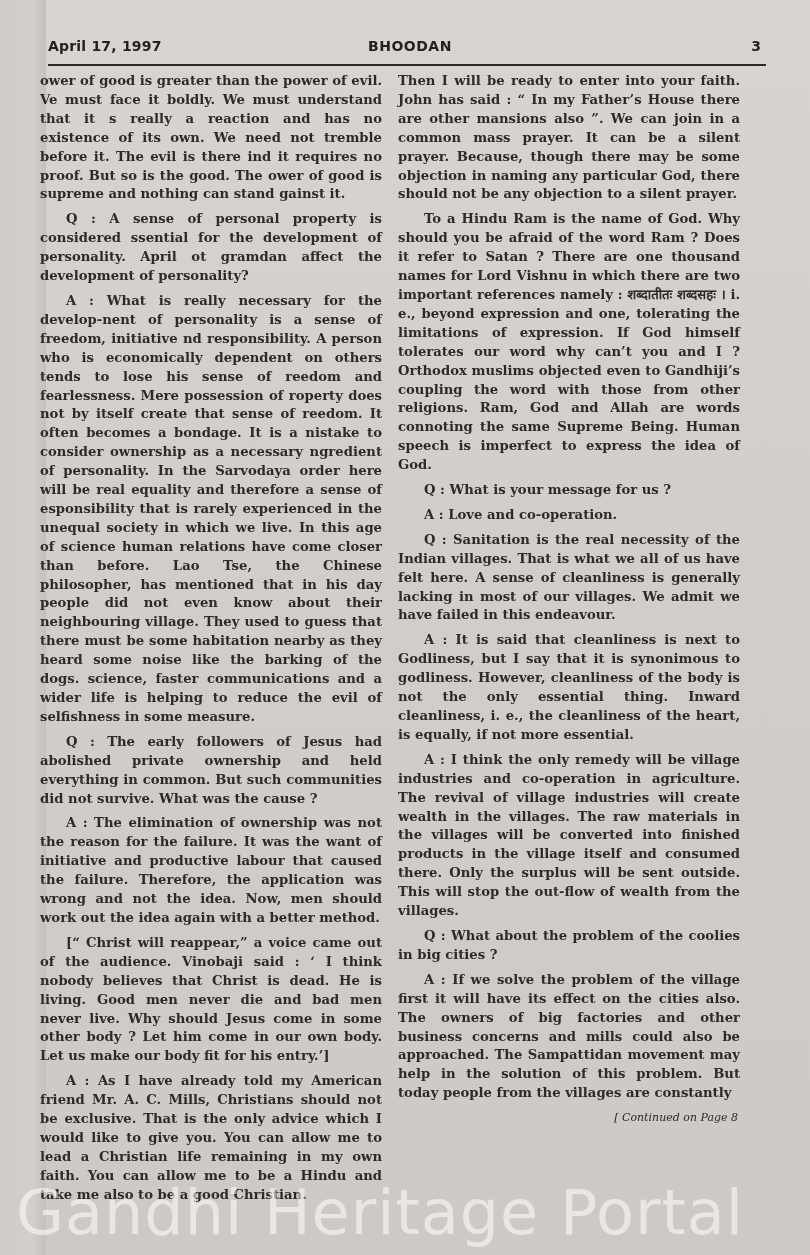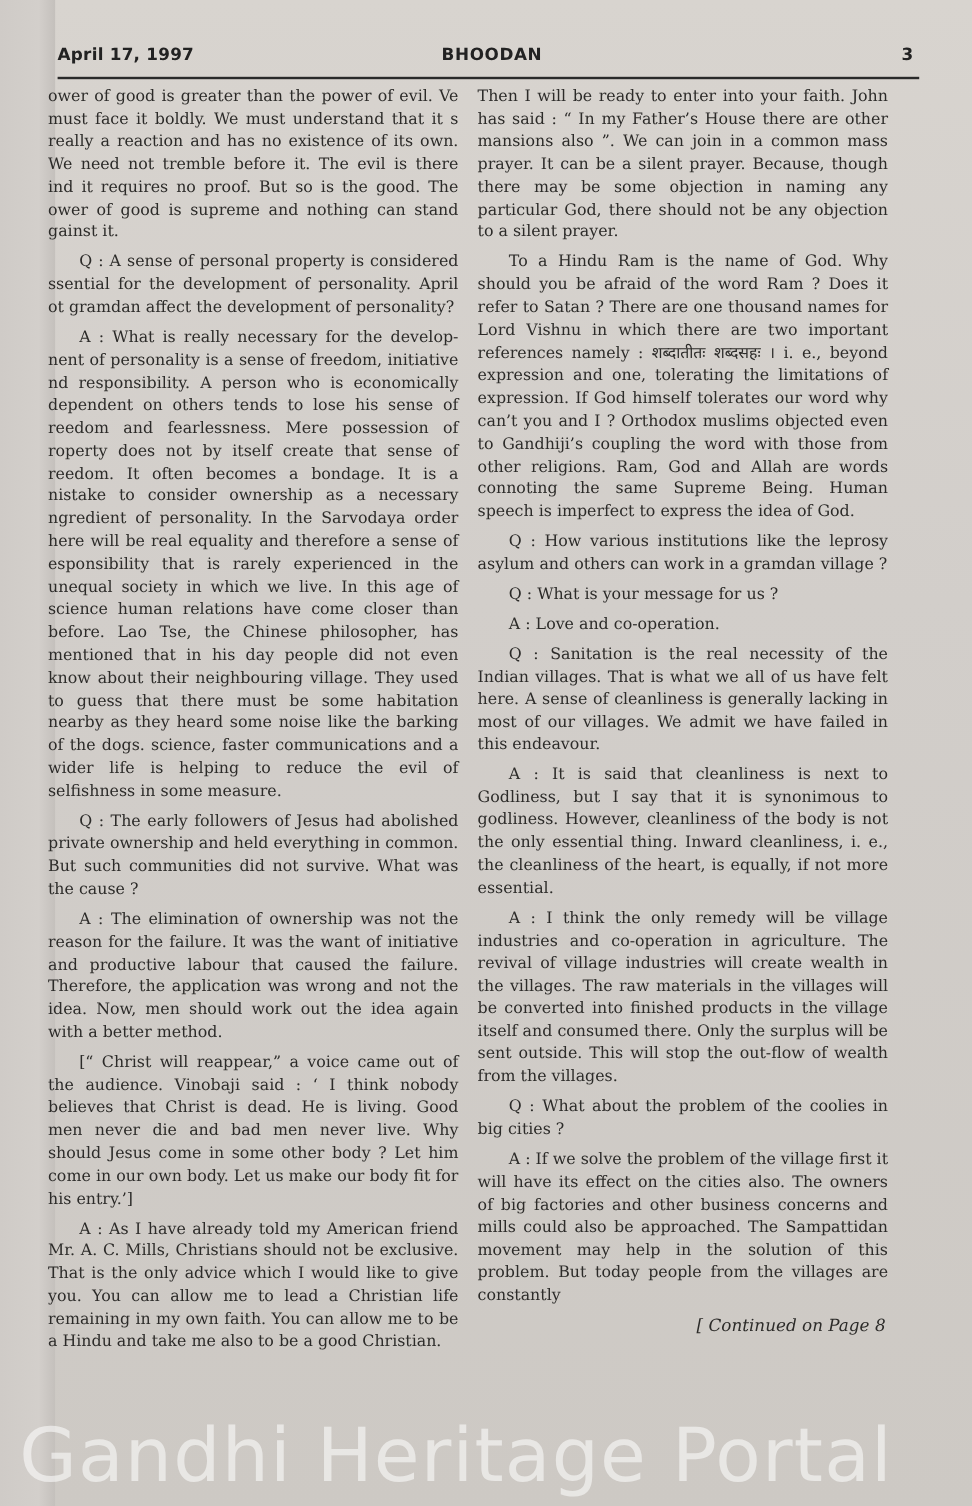--- a/index.html
+++ b/index.html
@@ -30,24 +30,25 @@
   }
   .col {
     position: absolute; top: 72px; color: #2c2b29;
     font-size: 13.2px; line-height: 18.9px;
   }
   .col.left { left: 40px; width: 342px; }
   .col.right { left: 398px; width: 342px; }
   .col p {
     margin: 0 0 6px 0; text-align: justify; text-indent: 26px;
     hyphens: none;
+    font-weight: bold;
   }
   .col p.noindent { text-indent: 0; }
   .continued {
-    text-align: right; font-style: italic; font-size: 14px; margin-top: 2px;
+    text-align: right; font-style: italic; font-size: 11px; margin-top: 2px;
     padding-right: 2px;
   }
   .watermark {
     position: absolute; left: 16px; top: 1178px; width: 780px;
     font-family: "DejaVu Sans", sans-serif; font-size: 62px; line-height: 70px;
     color: rgba(255,255,255,0.55); letter-spacing: 1px; white-space: nowrap;
     font-weight: normal;
   }
 </style>
 </head>
@@ -69,21 +70,20 @@
   <p>A : What is really necessary for the develop-nent of personality is a sense of freedom, initiative nd responsibility. A person who is economically dependent on others tends to lose his sense of reedom and fearlessness. Mere possession of roperty does not by itself create that sense of reedom. It often becomes a bondage. It is a nistake to consider ownership as a necessary ngredient of personality. In the Sarvodaya order here will be real equality and therefore a sense of esponsibility that is rarely experienced in the unequal society in which we live. In this age of science human relations have come closer than before. Lao Tse, the Chinese philosopher, has mentioned that in his day people did not even know about their neighbouring village. They used to guess that there must be some habitation nearby as they heard some noise like the barking of the dogs. science, faster communications and a wider life is helping to reduce the evil of selfishness in some measure.</p>
   <p>Q : The early followers of Jesus had abolished private ownership and held everything in common. But such communities did not survive. What was the cause ?</p>
   <p>A : The elimination of ownership was not the reason for the failure. It was the want of initiative and productive labour that caused the failure. Therefore, the application was wrong and not the idea. Now, men should work out the idea again with a better method.</p>
   <p>[“ Christ will reappear,” a voice came out of the audience. Vinobaji said : ‘ I think nobody believes that Christ is dead. He is living. Good men never die and bad men never live. Why should Jesus come in some other body ? Let him come in our own body. Let us make our body fit for his entry.’]</p>
   <p>A : As I have already told my American friend Mr. A. C. Mills, Christians should not be exclusive. That is the only advice which I would like to give you. You can allow me to lead a Christian life remaining in my own faith. You can allow me to be a Hindu and take me also to be a good Christian.</p>
 </div>
 
 <div class="col right">
   <p class="noindent">Then I will be ready to enter into your faith. John has said : “ In my Father’s House there are other mansions also ”. We can join in a common mass prayer. It can be a silent prayer. Because, though there may be some objection in naming any particular God, there should not be any objection to a silent prayer.</p>
   <p>To a Hindu Ram is the name of God. Why should you be afraid of the word Ram ? Does it refer to Satan ? There are one thousand names for Lord Vishnu in which there are two important references namely : शब्दातीतः शब्दसहः । i. e., beyond expression and one, tolerating the limitations of expression. If God himself tolerates our word why can’t you and I ? Orthodox muslims objected even to Gandhiji’s coupling the word with those from other religions. Ram, God and Allah are words connoting the same Supreme Being. Human speech is imperfect to express the idea of God.</p>
-  <p>Q : How various institutions like the leprosy asylum and others can work in a gramdan village ?</p>
   <p>Q : What is your message for us ?</p>
   <p>A : Love and co-operation.</p>
   <p>Q : Sanitation is the real necessity of the Indian villages. That is what we all of us have felt here. A sense of cleanliness is generally lacking in most of our villages. We admit we have failed in this endeavour.</p>
   <p>A : It is said that cleanliness is next to Godliness, but I say that it is synonimous to godliness. However, cleanliness of the body is not the only essential thing. Inward cleanliness, i. e., the cleanliness of the heart, is equally, if not more essential.</p>
   <p>A : I think the only remedy will be village industries and co-operation in agriculture. The revival of village industries will create wealth in the villages. The raw materials in the villages will be converted into finished products in the village itself and consumed there. Only the surplus will be sent outside. This will stop the out-flow of wealth from the villages.</p>
   <p>Q : What about the problem of the coolies in big cities ?</p>
   <p>A : If we solve the problem of the village first it will have its effect on the cities also. The owners of big factories and other business concerns and mills could also be approached. The Sampattidan movement may help in the solution of this problem. But today people from the villages are constantly</p>
   <div class="continued">[ Continued on Page 8</div>
 </div>
 

